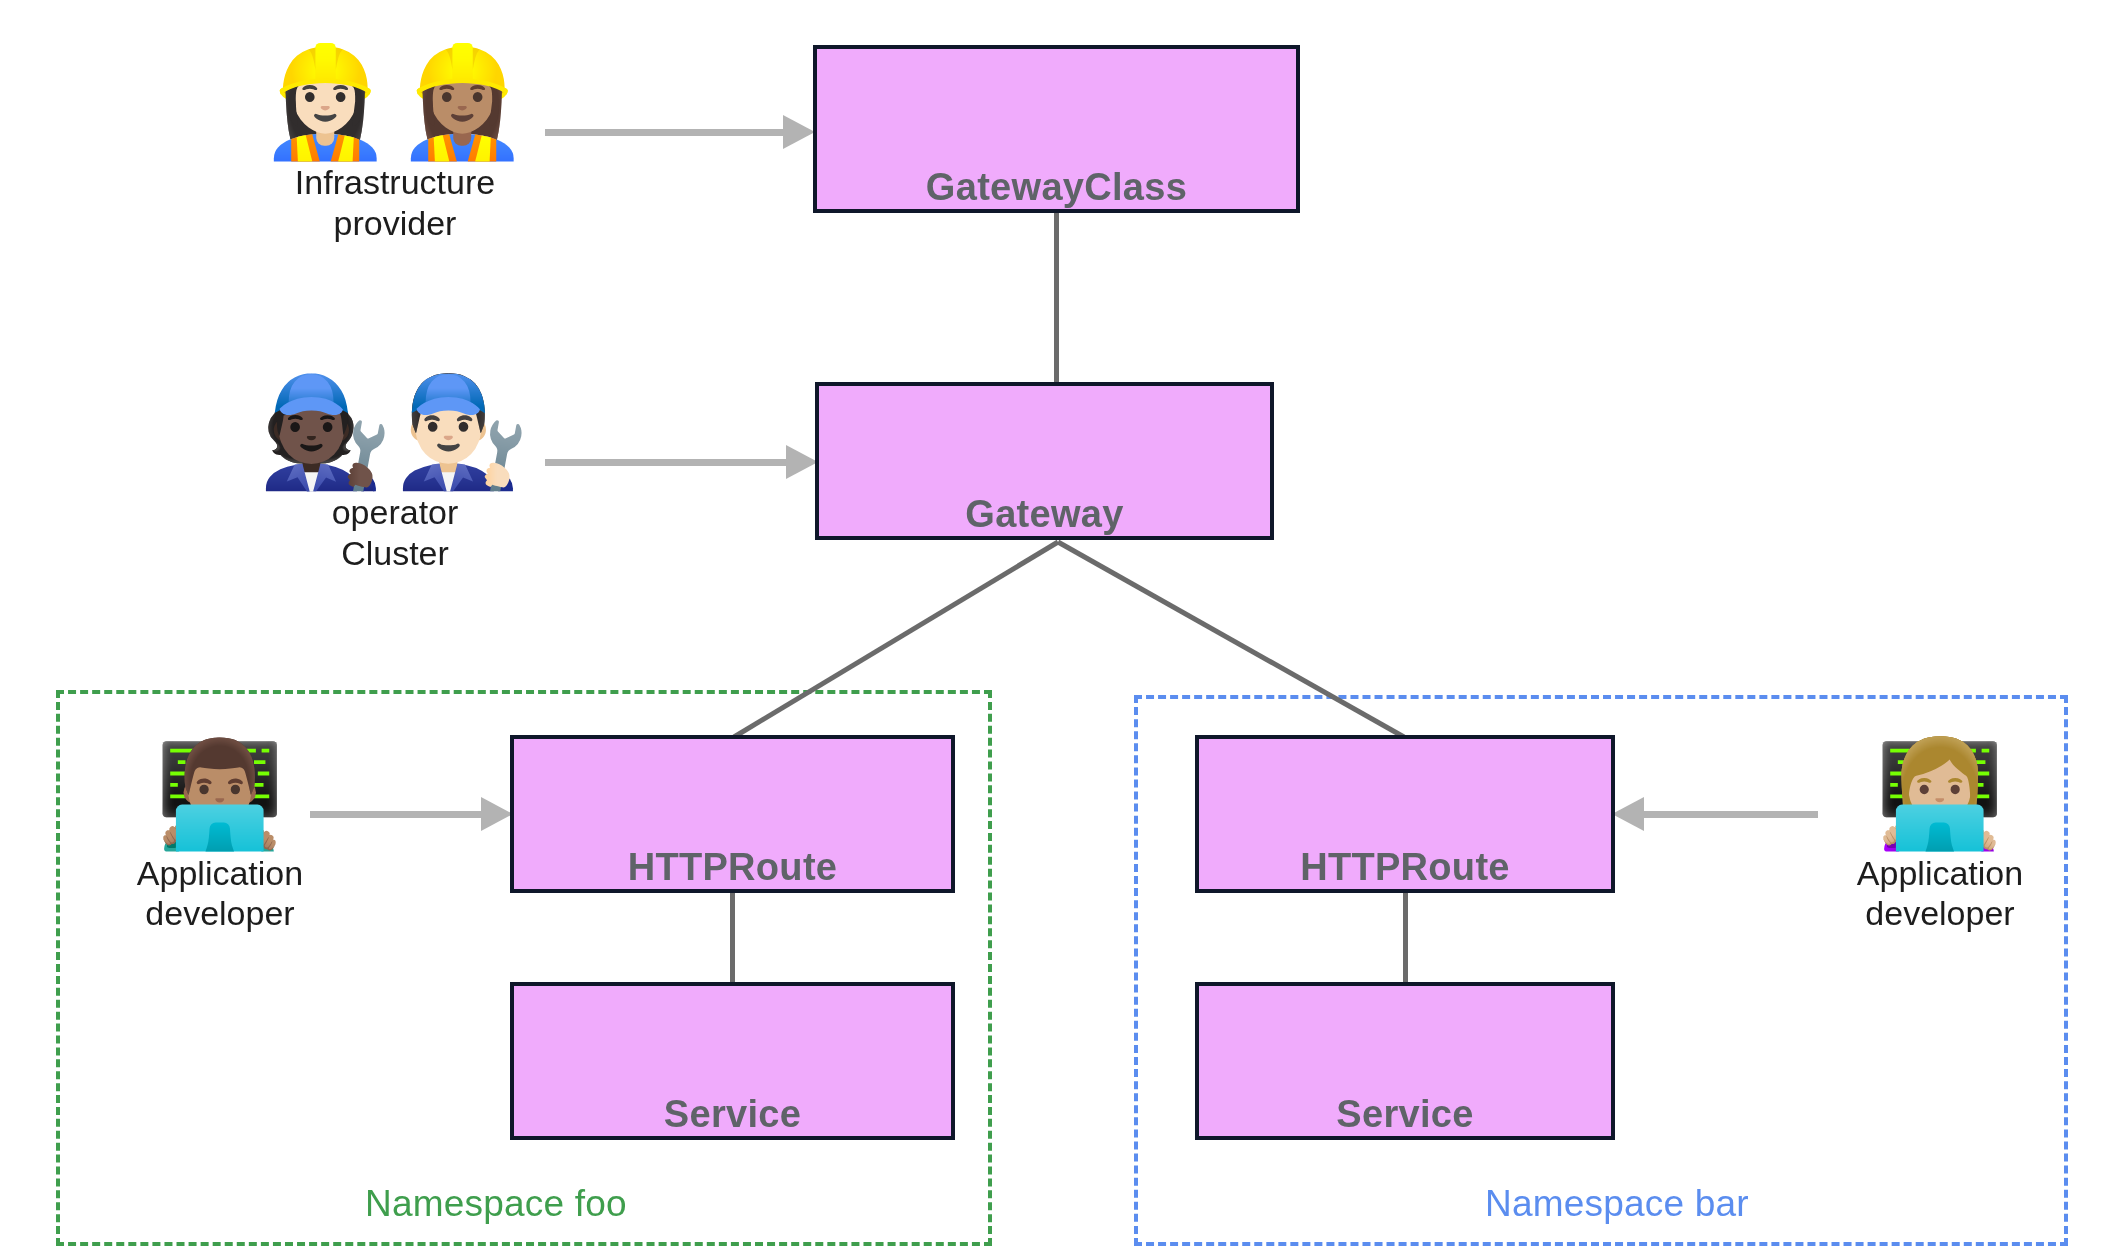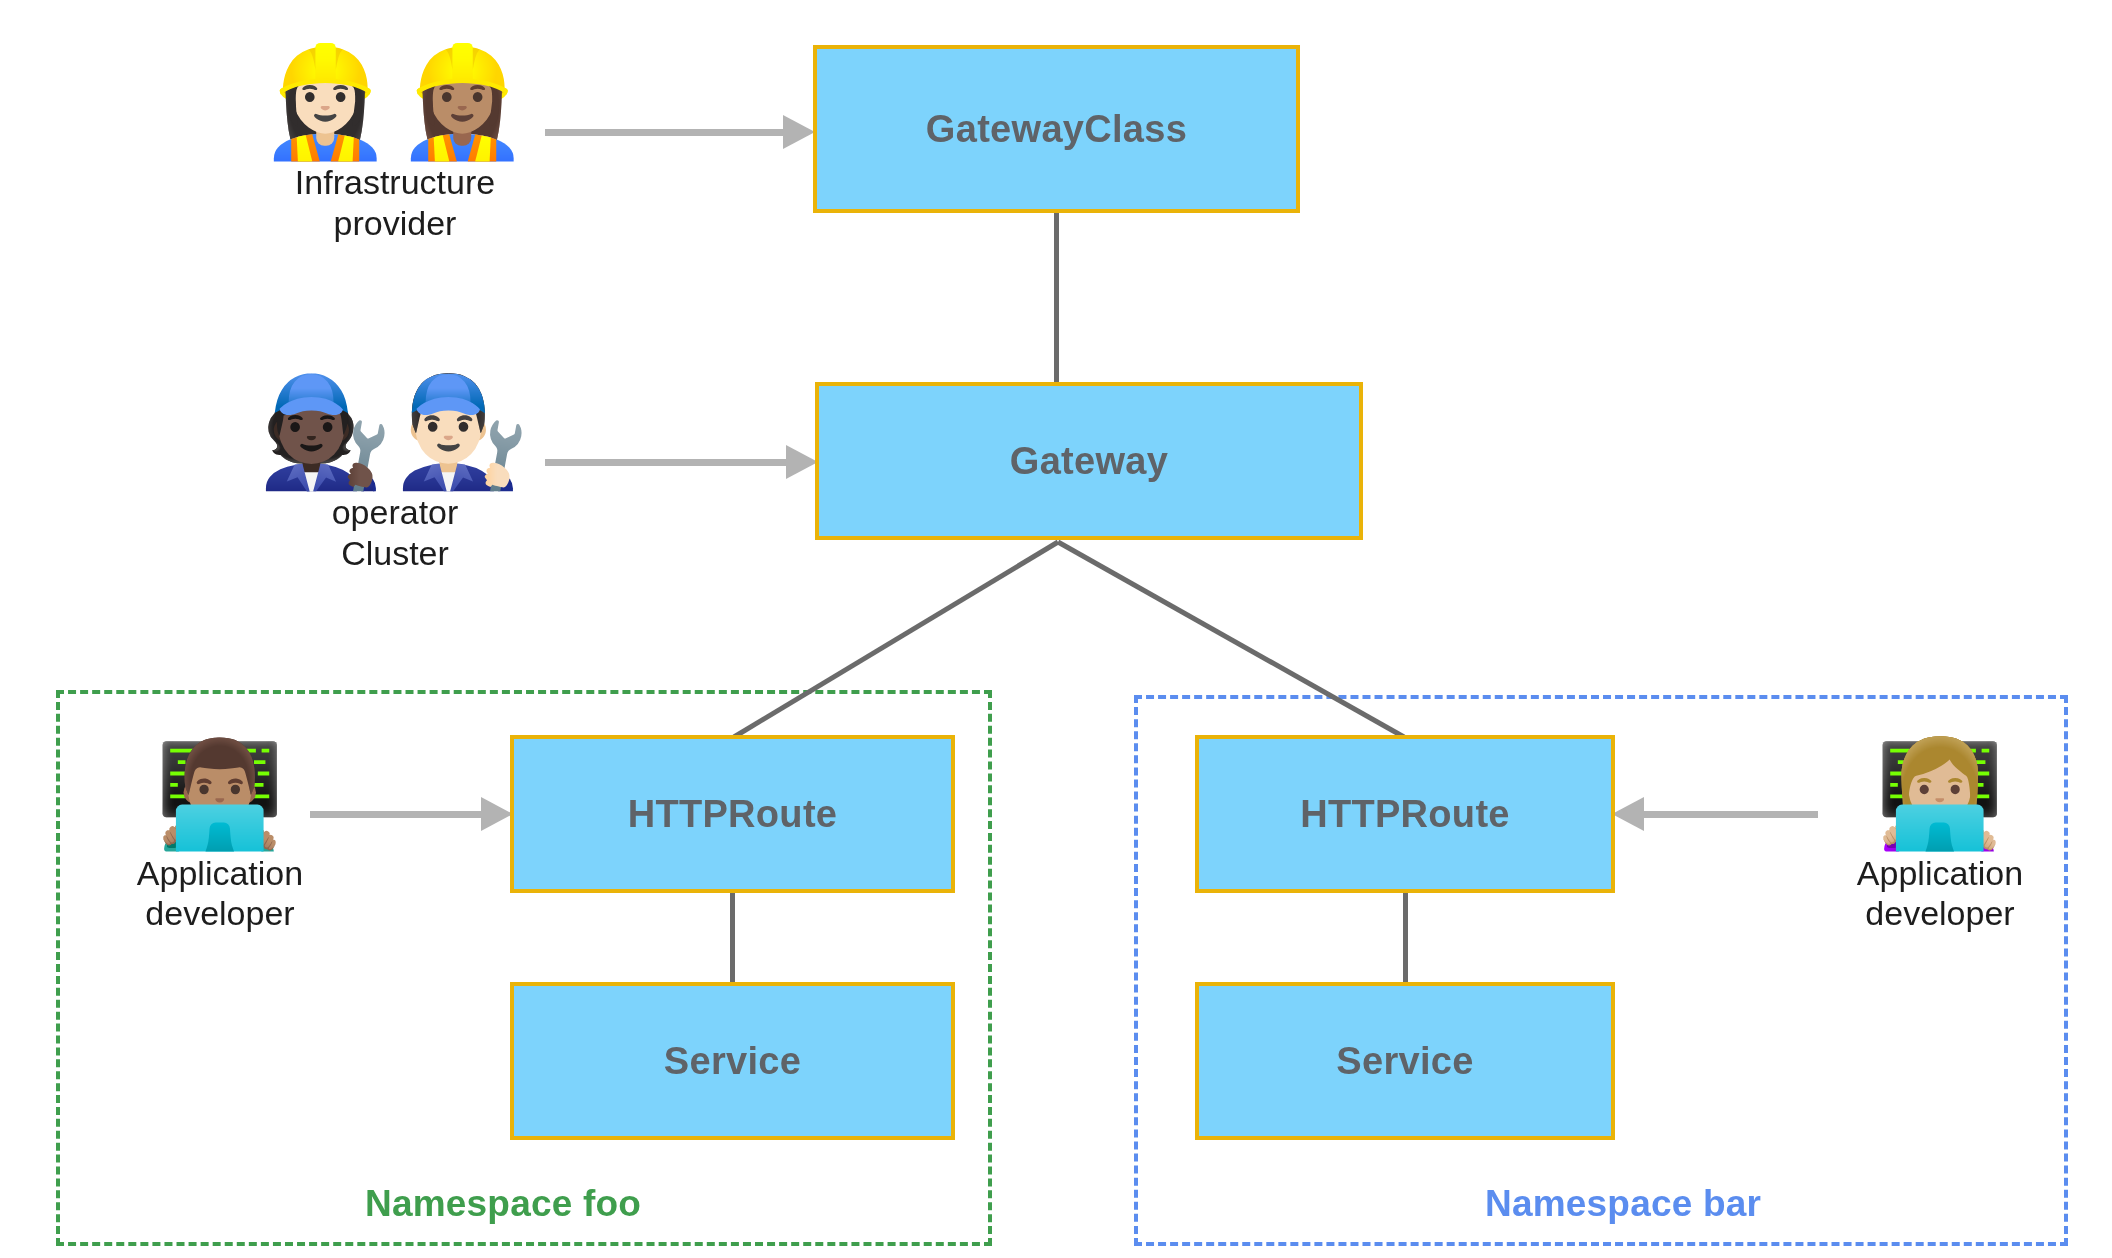--- a/index.html
+++ b/index.html
@@ -33,55 +33,55 @@
   .ns-bar {
     left: 1134px;
     top: 695px;
     width: 934px;
     height: 551px;
     border: 4px dashed #5b8def;
   }
   .ns-label {
     position: absolute;
     font-size: 37px;
-    font-weight: bold;
+    font-weight: normal;
     letter-spacing: 0.2px;
     white-space: nowrap;
   }
   .ns-label-foo {
     color: #3f9e4d;
     left: 365px;
     top: 1183px;
   }
   .ns-label-bar {
     color: #5b8def;
     left: 1444px;
     top: 1183px;
     margin-left: 41px;
   }
   
   .node-box {
     position: absolute;
     box-sizing: border-box;
-    border: 4px solid #eab308;
-    background: #7dd3fc;
+    border: 4px solid #0f172a;
+    background: #f0abfc;
     display: flex;
-    align-items: center;
+    align-items: flex-end;
     justify-content: center;
     z-index: 5;
   }
   .node-label {
     font-size: 38px;
     font-weight: bold;
     color: #5f6368;
     letter-spacing: 0.3px;
     white-space: nowrap;
   }
   .box-gatewayclass { left: 813px; top: 45px;  width: 487px; height: 168px; }
-  .box-gateway      { left: 815px; top: 382px; width: 548px; height: 158px; }
+  .box-gateway      { left: 815px; top: 382px; width: 459px; height: 158px; }
   .box-route-foo    { left: 510px; top: 735px; width: 445px; height: 158px; }
   .box-svc-foo      { left: 510px; top: 982px; width: 445px; height: 158px; }
   .box-route-bar    { left: 1195px; top: 735px; width: 420px; height: 158px; }
   .box-svc-bar      { left: 1195px; top: 982px; width: 420px; height: 158px; }
 
   
   .conn {
     position: absolute;
     background: #6b6b6b;
     z-index: 2;

